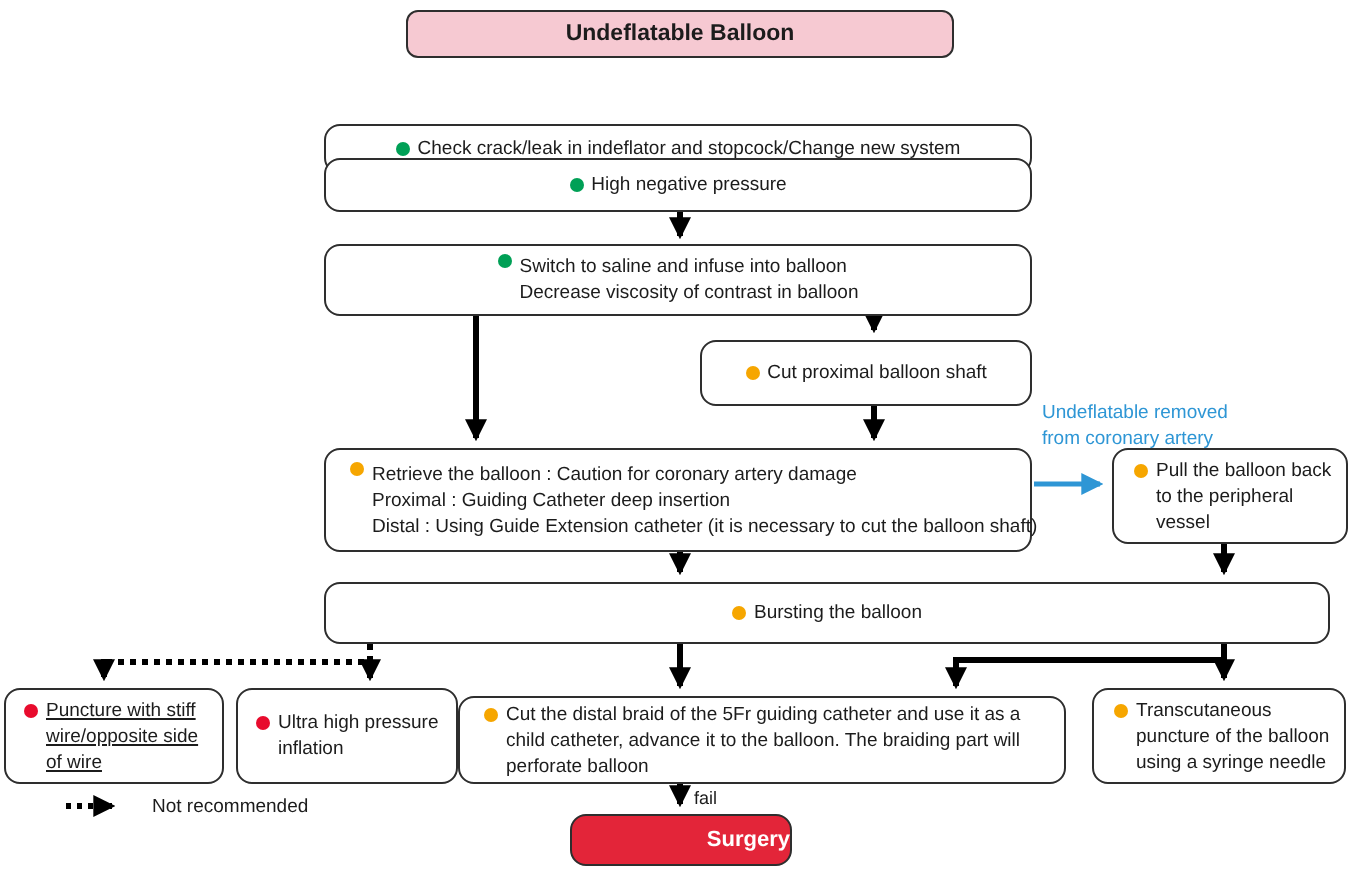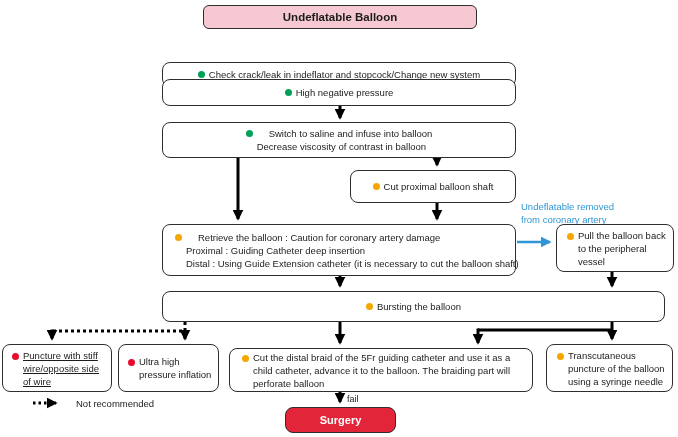--- a/index.html
+++ b/index.html
@@ -15,30 +15,30 @@
   }
   .center{justify-content:center;}
   .bullet{
     display:inline-block;width:7px;height:7px;border-radius:50%;
     margin-right:4px;flex:none;vertical-align:-0.5px;
   }
   .bullet.inline{position:relative;top:0.5px;}
   .g{background:#00a056;}
   .o{background:#f6a600;}
   .r{background:#e80b2d;}
-  .row{display:flex;align-items:center;white-space:nowrap;gap:12px;}
+  .row{display:flex;align-items:flex-start;white-space:nowrap;}
   .indent{padding-left:11px;white-space:nowrap;}
   .hang{padding-left:11px;text-indent:-11px;}
   .title-box{
     background:#f6c9d2;border:1.5px solid #2e2e2e;border-radius:6px;
     font-weight:bold;font-size:11.5px;justify-content:center;
   }
   .surgery-box{
     background:#e32539;border:1.5px solid #2e2e2e;border-radius:8px;
-    font-weight:bold;font-size:11px;color:#ffffff;justify-content:center;
+    font-weight:bold;font-size:11px;color:#ffffff;justify-content:flex-end;
   }
   .blue-note{
     position:absolute;color:#2e96d5;font-size:9.5px;line-height:13px;white-space:nowrap;
   }
   .small-label{position:absolute;font-size:9px;line-height:11px;white-space:nowrap;}
   #arrows{position:absolute;left:0;top:0;pointer-events:none;}
 </style>
 </head>
 <body>
 
@@ -129,21 +129,21 @@
 
   <div class="box center" style="left:162px;top:291px;width:503px;height:31px;">
     <span class="bullet o"></span>
     <span>Bursting the balloon</span>
   </div>
 
   <div class="box" style="left:2px;top:344px;width:110px;height:48px;padding:4px 4px 4px 9px;text-decoration:underline;">
     <div class="hang"><span class="bullet r inline"></span><span>Puncture with stiff wire/opposite side of wire</span></div>
   </div>
 
-  <div class="box" style="left:118px;top:344px;width:101px;height:48px;padding:4px 3px 4px 9px;">
+  <div class="box" style="left:118px;top:344px;width:111px;height:48px;padding:4px 3px 4px 9px;">
     <div class="hang"><span class="bullet r inline"></span><span>Ultra high pressure inflation</span></div>
   </div>
 
   <div class="box" style="left:229px;top:348px;width:304px;height:44px;padding:4px 8px 4px 12px;">
     <div class="hang"><span class="bullet o inline"></span><span>Cut the distal braid of the 5Fr guiding catheter and use it as a child catheter, advance it to the balloon. The braiding part will perforate balloon</span></div>
   </div>
 
   <div class="box" style="left:546px;top:344px;width:127px;height:48px;padding:4px 4px 4px 10px;">
     <div class="hang"><span class="bullet o inline"></span><span>Transcutaneous puncture of the balloon using a syringe needle</span></div>
   </div>

